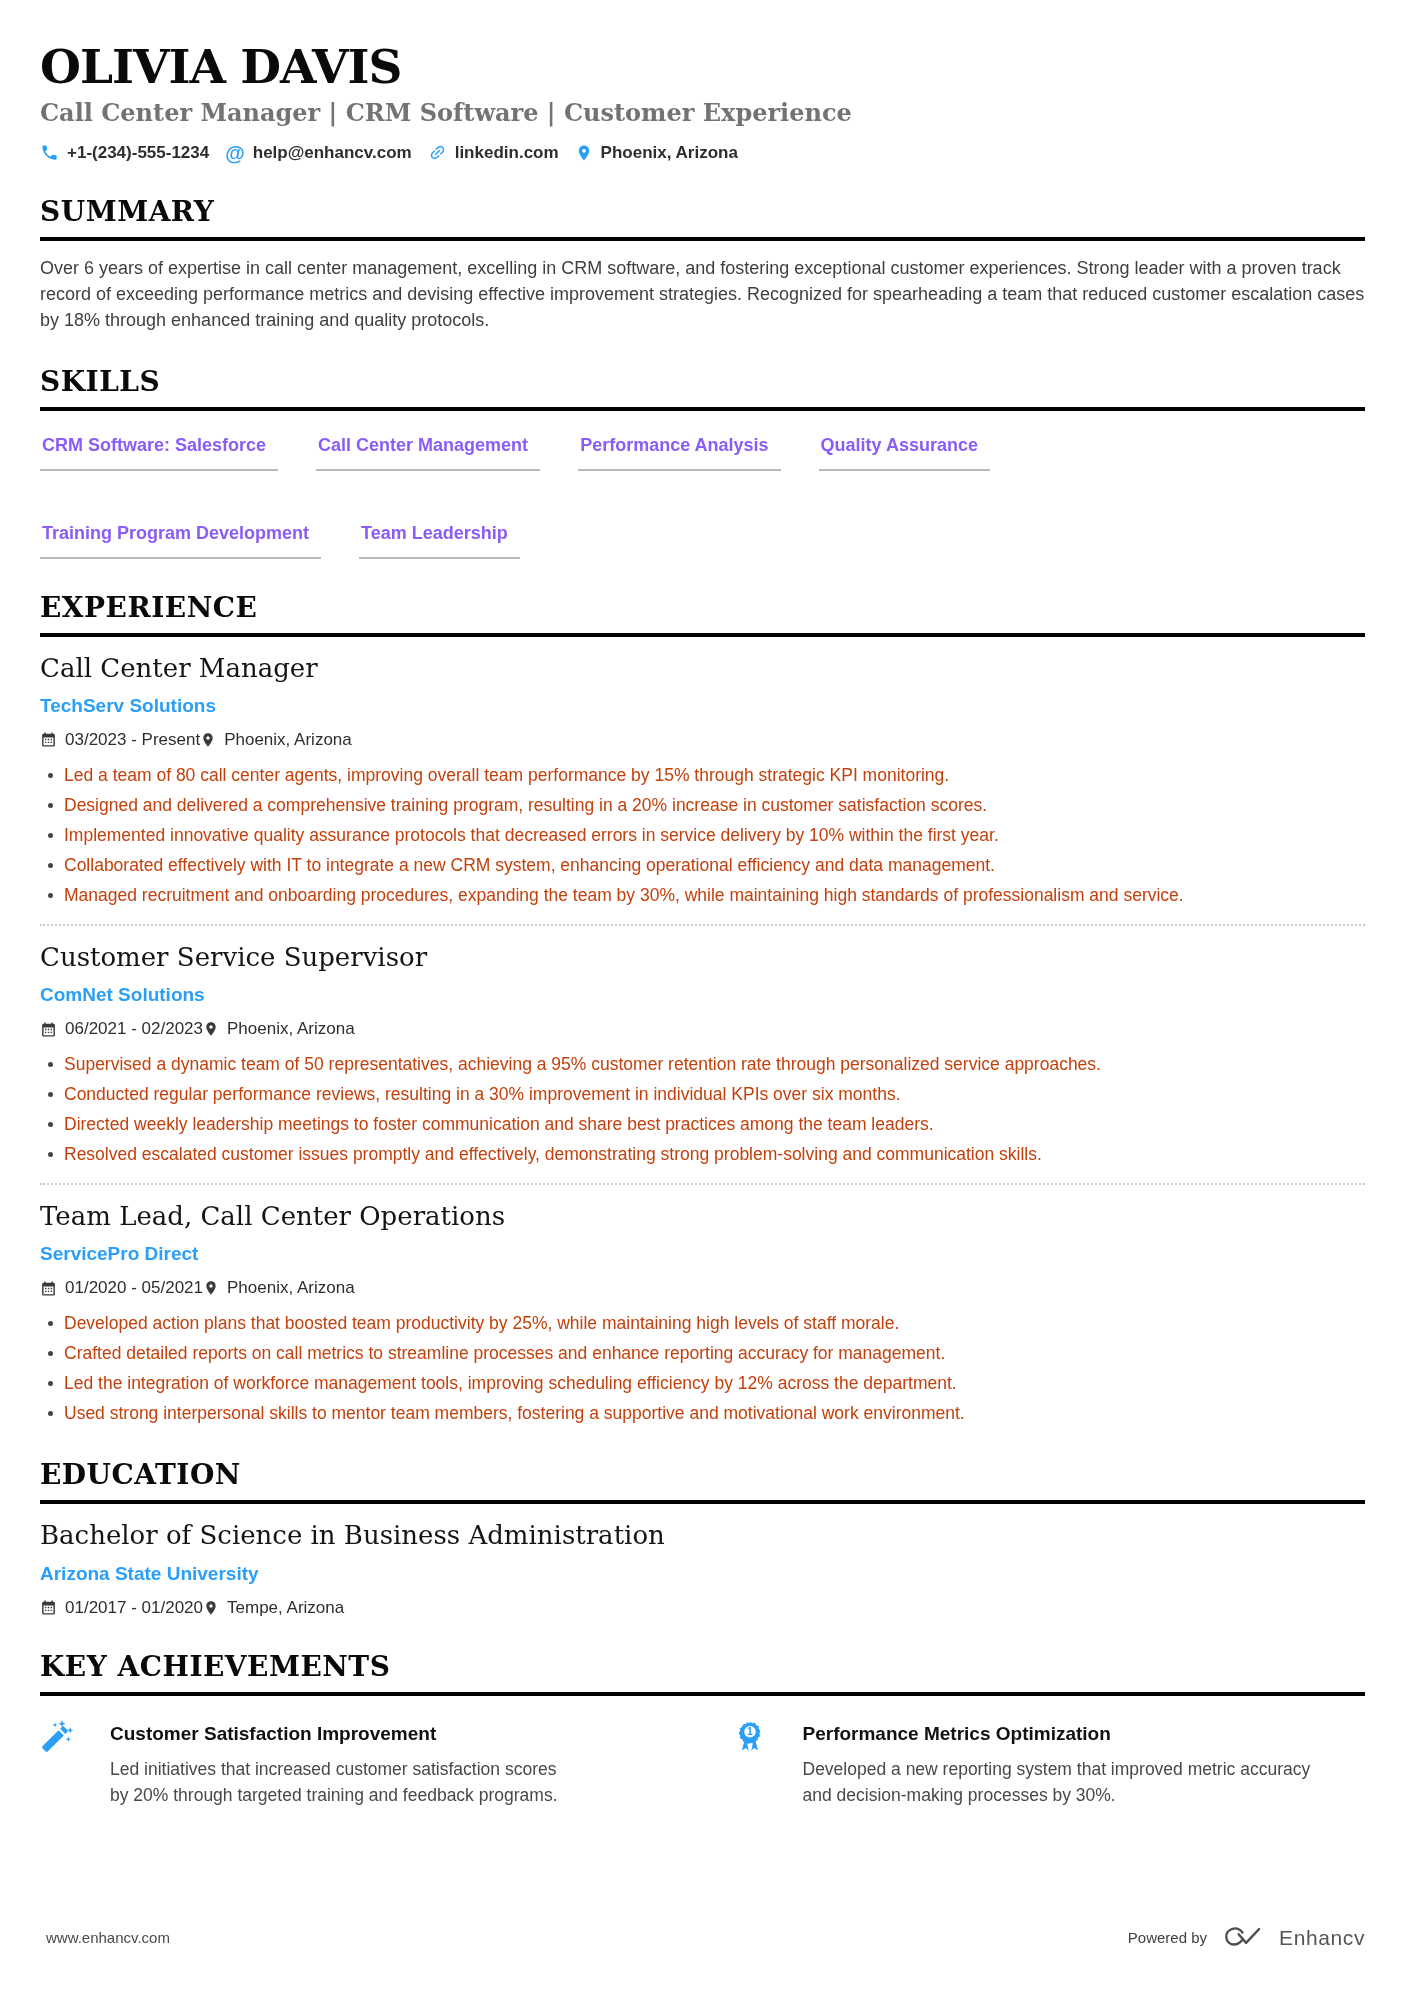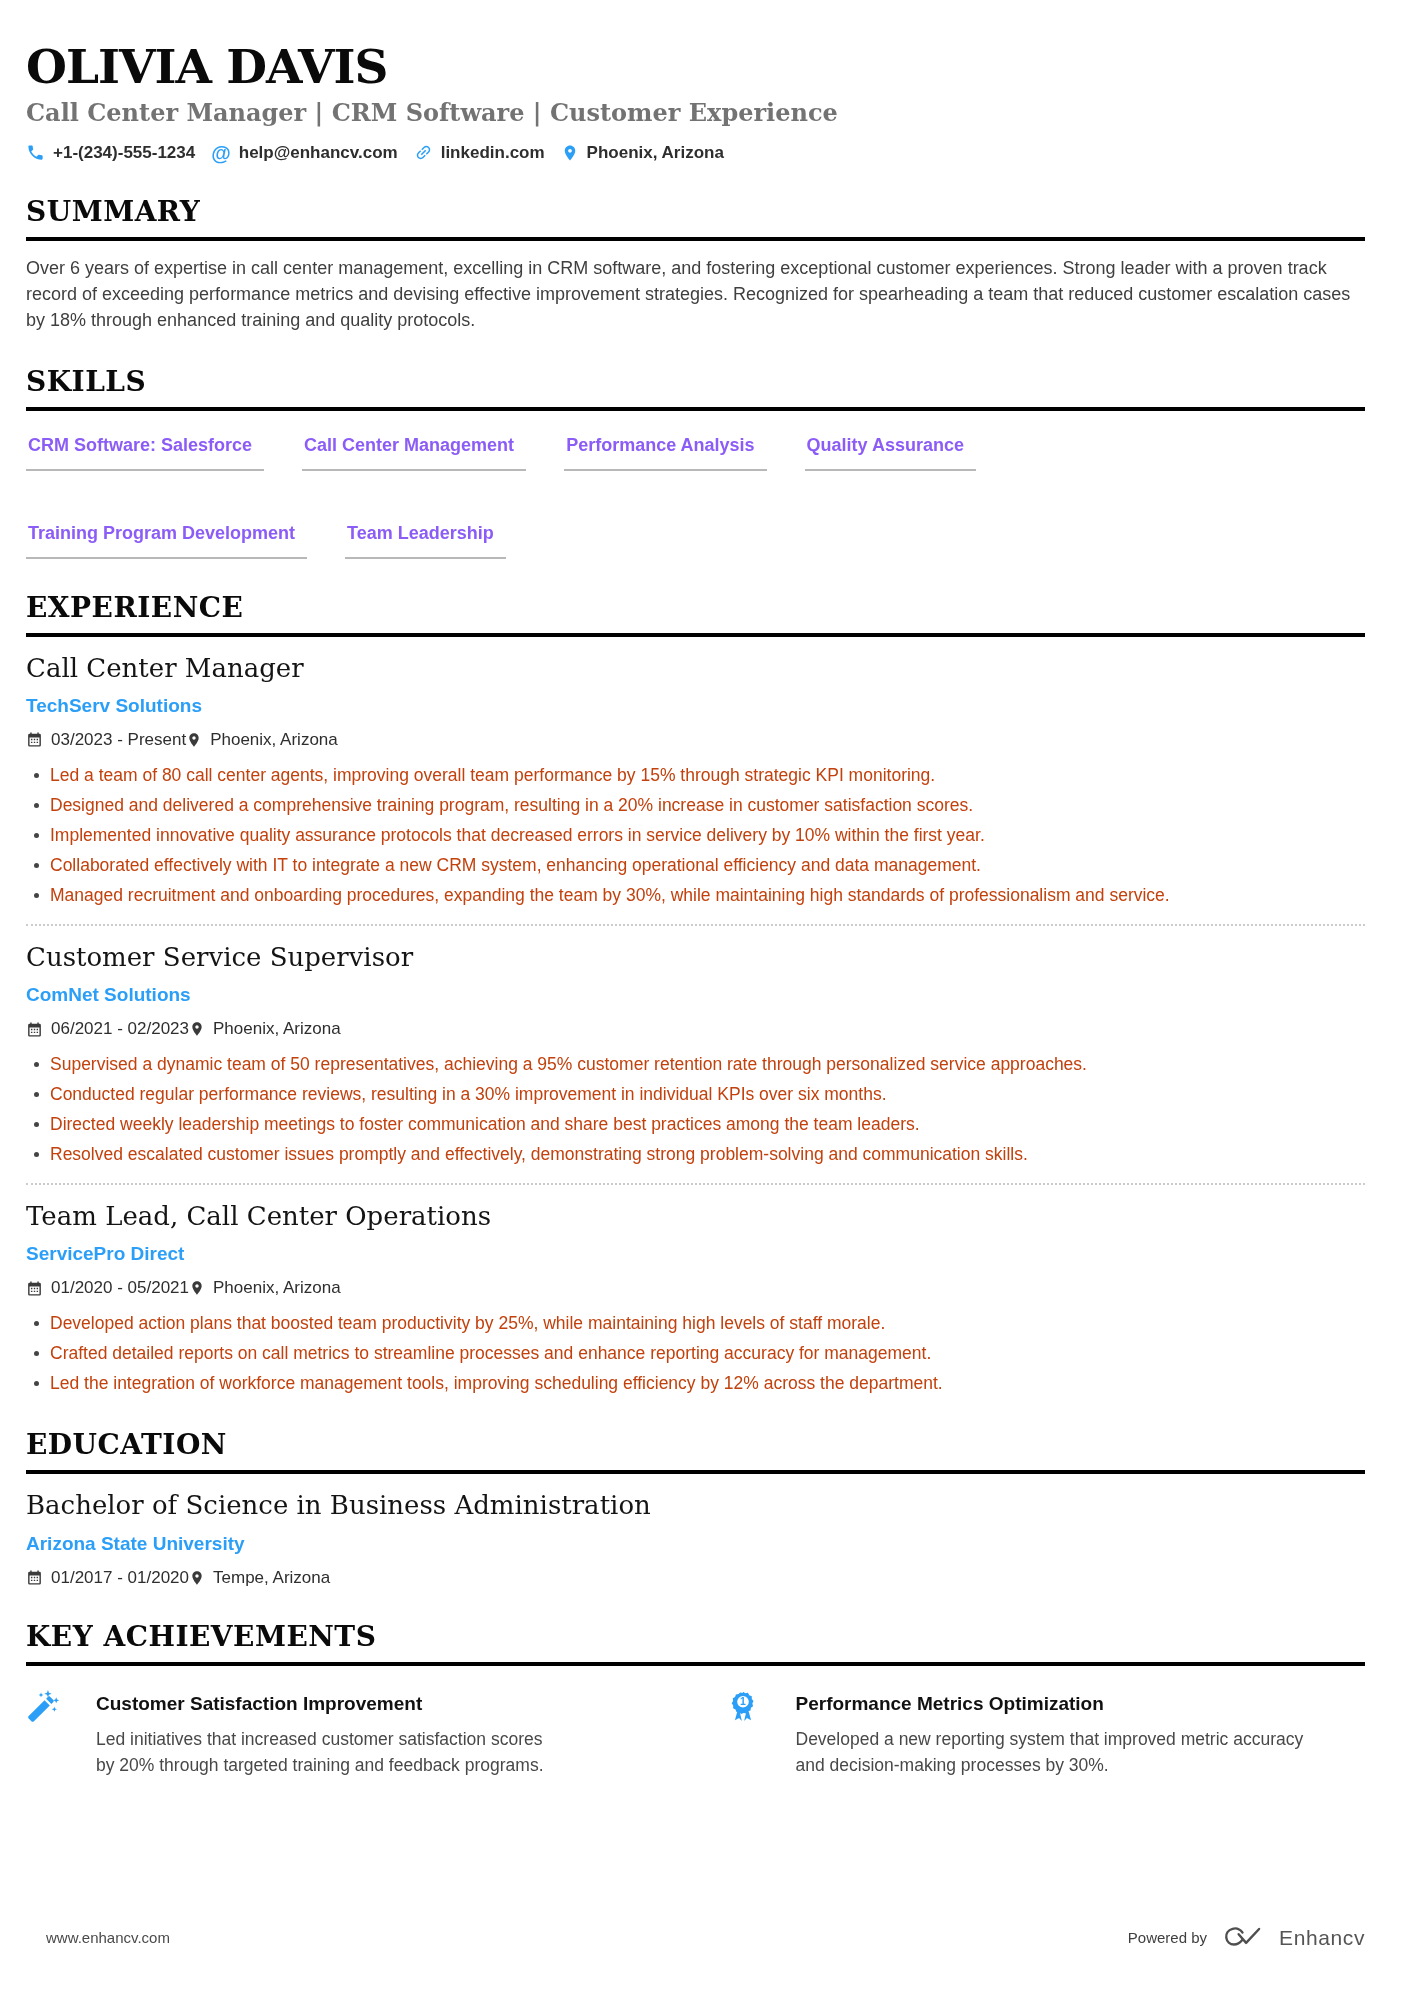--- a/index.html
+++ b/index.html
@@ -2,21 +2,21 @@
 <html><head>
 <meta charset="utf-8">
 <title>Resume</title>
 <style>
   * { box-sizing: border-box; }
   html,body { margin:0; padding:0; }
   body {
     width:1410px; height:1995px; background:#ffffff; position:relative; overflow:hidden;
     font-family:"Liberation Sans","DejaVu Sans",sans-serif; color:#3f3f3f;
   }
-  .page { padding:34px 45px 0 26px; }
+  .page { padding:34px 45px 0 40px; }
 
   
   .h-name {
     font-family:"DejaVu Serif","Liberation Serif",serif; font-weight:700;
     font-size:47px; line-height:1.08; letter-spacing:-1px; color:#0a0a0a; margin:8px 0 0;
   }
   .h-title {
     font-family:"DejaVu Serif","Liberation Serif",serif; font-weight:700;
     font-size:24px; line-height:1.25; color:#737373; margin:5px 0 0;
   }
@@ -214,20 +214,21 @@
           <svg width="16" height="16" viewBox="0 0 24 24">
               <path fill="#3a3a3a" d="M12 2C8.13 2 5 5.13 5 9c0 5.25 7 13 7 13s7-7.75 7-13c0-3.87-3.13-7-7-7zm0 9.5c-1.38 0-2.5-1.12-2.5-2.5s1.12-2.5 2.5-2.5 2.5 1.12 2.5 2.5-1.12 2.5-2.5 2.5z"></path>
             </svg>
           <span>Phoenix, Arizona</span>
         </span>
       </div>
       <ul class="bullets">
         <li>Developed action plans that boosted team productivity by 25%, while maintaining high levels of staff morale.</li>
         <li>Crafted detailed reports on call metrics to streamline processes and enhance reporting accuracy for management.</li>
         <li>Led the integration of workforce management tools, improving scheduling efficiency by 12% across the department.</li>
+        <li>Used strong interpersonal skills to mentor team members, fostering a supportive and motivational work environment.</li>
       </ul>
     </article>
   </section>
 
   <section>
     <h3 class="sec-heading">EDUCATION</h3>
     <div class="sec-rule"></div>
     <h4 class="job-title">Bachelor of Science in Business Administration</h4>
     <div class="company">Arizona State University</div>
     <div class="meta-row">

